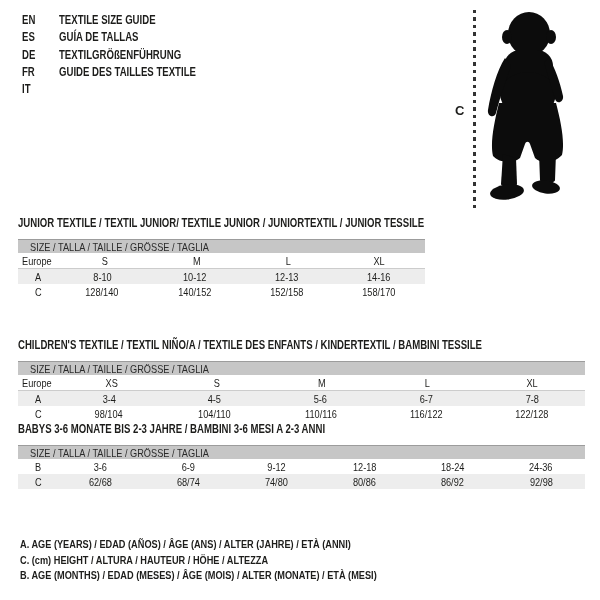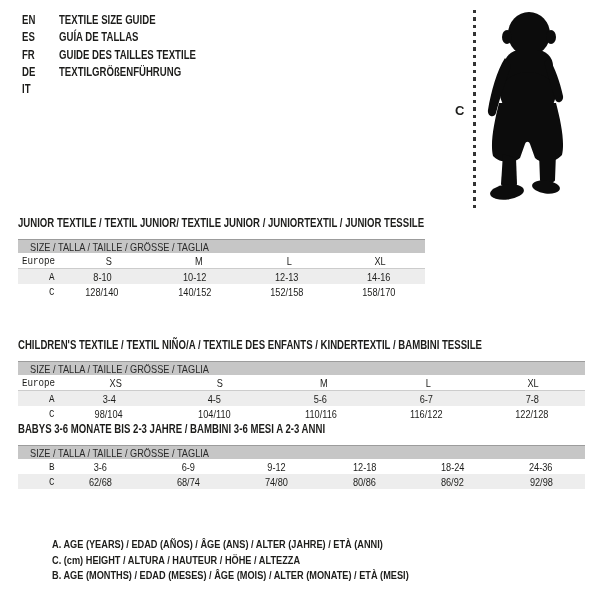--- a/index.html
+++ b/index.html
@@ -36,46 +36,46 @@
   .size-bar{
     background:var(--bar-bg,#c6c6c6);
     border-top:1px solid var(--bar-border,#9c9c9c);
     height:14px;line-height:14px;font-size:11.5px;color:#2a2a2a;
     padding-left:12px;box-sizing:border-box;
   }
   .trow{display:flex;align-items:center;height:15px;font-size:11.5px;}
   .trow.shade{background:var(--shade-bg,#ededed);}
   .trow.hdr{border-bottom:1px solid var(--divider,#cccccc);}
   .cell{overflow:visible;}
-  .cell.lab{flex:0 0 34px;padding-left:4px;text-align:right;font-family:Liberation Mono, monospace;}
+  .cell.lab{flex:0 0 34px;padding-left:4px;text-align:center;}
   .cell.val{flex:1;text-align:center;}
 
   
   .legend{position:absolute;left:20px;top:537px;}
-  .legend-line{font-weight:bold;font-size:11.5px;line-height:15.5px;margin-left:32px;}
+  .legend-line{font-weight:bold;font-size:11.5px;line-height:15.5px;}
 </style>
 </head>
 <body>
 
 <div class="lang-list">
   <div class="lang-row">
     <span class="lang-code"><span class="cond">EN</span></span>
     <span><span class="cond">TEXTILE SIZE GUIDE</span></span>
   </div>
   <div class="lang-row">
     <span class="lang-code"><span class="cond">ES</span></span>
     <span><span class="cond">GUÍA DE TALLAS</span></span>
   </div>
   <div class="lang-row">
+    <span class="lang-code"><span class="cond">DE</span></span>
+    <span><span class="cond">TEXTILGRÖßENFÜHRUNG</span></span>
+  </div>
+  <div class="lang-row">
     <span class="lang-code"><span class="cond">FR</span></span>
     <span><span class="cond">GUIDE DES TAILLES TEXTILE</span></span>
-  </div>
-  <div class="lang-row">
-    <span class="lang-code"><span class="cond">DE</span></span>
-    <span><span class="cond">TEXTILGRÖßENFÜHRUNG</span></span>
   </div>
   <div class="lang-row">
     <span class="lang-code"><span class="cond">IT</span></span>
   </div>
 </div>
 
 <div class="measure-line"></div>
 <div class="measure-label">C</div>
 <svg class="baby-figure" viewBox="0 0 90 200" xmlns="http://www.w3.org/2000/svg">
   <g fill="#0c0c0c">

